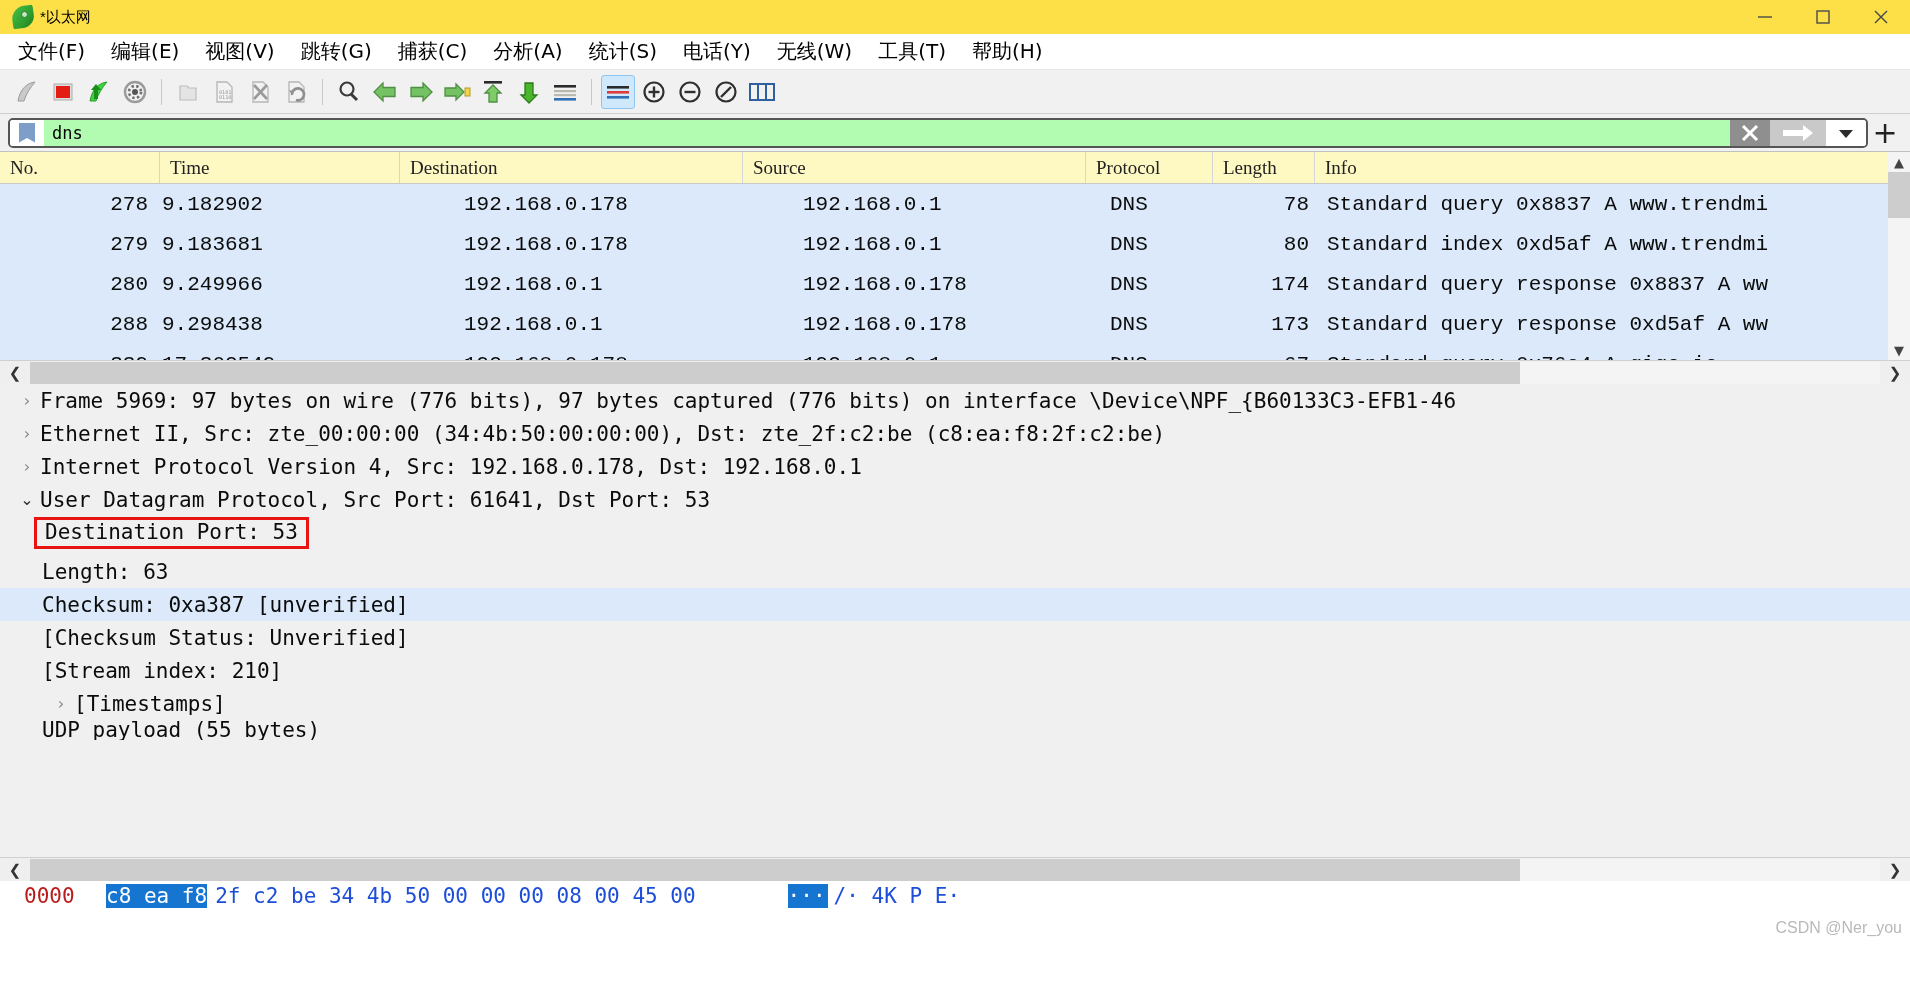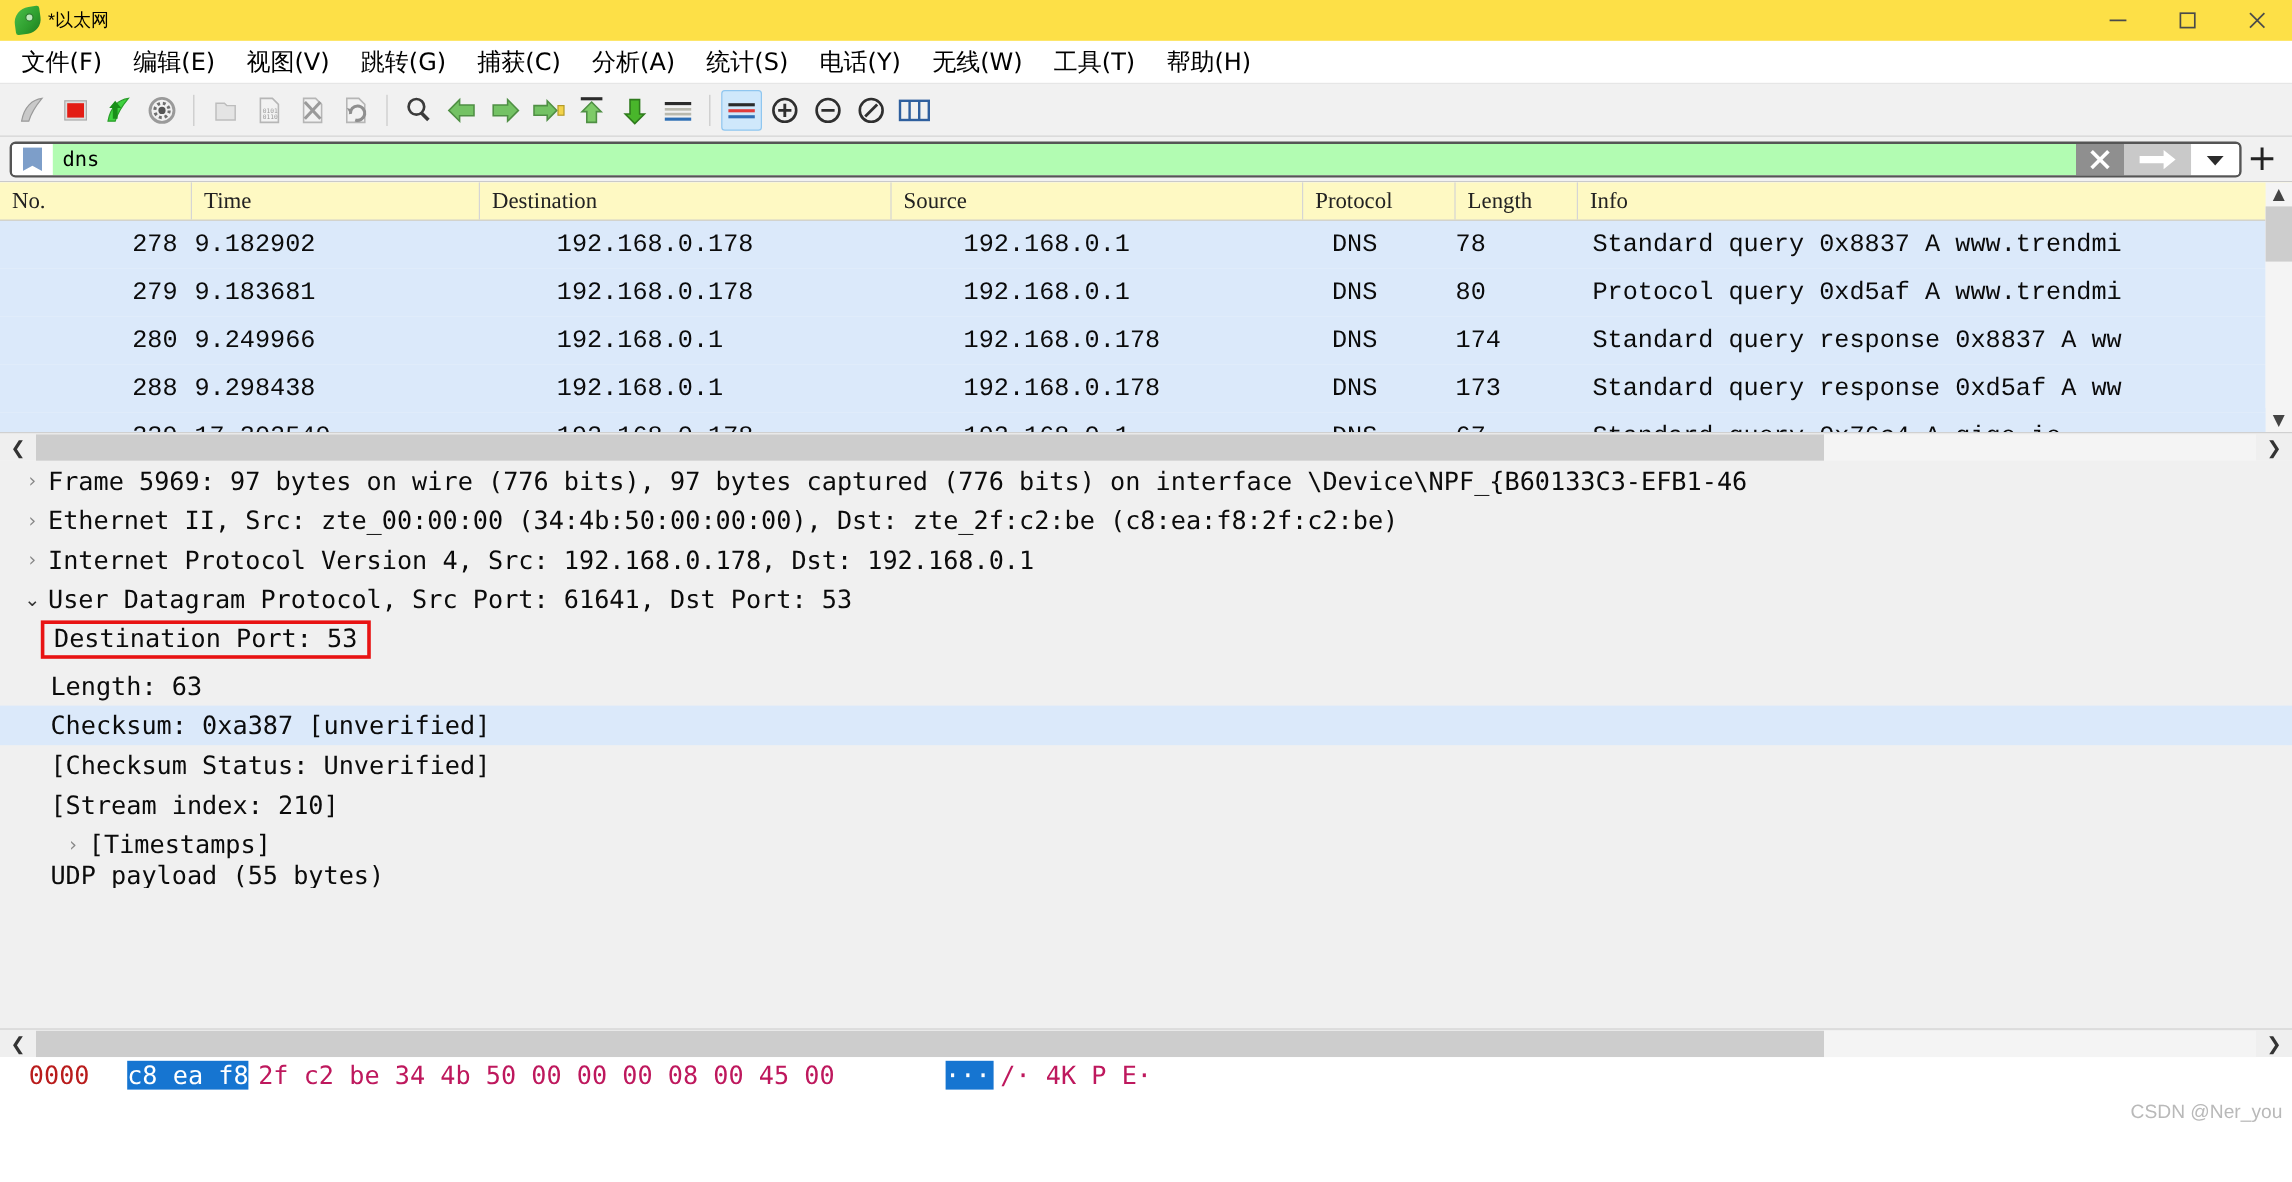--- a/index.html
+++ b/index.html
@@ -185,21 +185,21 @@
     color: #0b0b0b;
     align-items: center;
     white-space: nowrap;
   }
   .pc { flex: none; overflow: hidden; }
   .pc.c-no   { width: 160px; text-align: right; padding-right: 12px; }
   .pc.c-time { width: 240px; text-align: left;  padding-left: 2px; }
   .pc.c-src  { width: 343px; padding-left: 64px; }
   .pc.c-dst  { width: 343px; padding-left: 60px; }
   .pc.c-proto{ width: 127px; padding-left: 24px; }
-  .pc.c-len  { width: 102px; padding-right: 6px; }
+  .pc.c-len  { width: 102px; text-align: right; padding-right: 6px; }
   .pc.c-info { flex: 1 1 auto; padding-left: 12px; }
 
   .plist-clip { overflow: hidden; height: 176px; }
 
   
   .hscroll {
     height: 24px;
     background: #efefef;
     display: flex; align-items: center;
     border-top: 1px solid #d0d0d0;
@@ -266,21 +266,21 @@
 
   
   .bytes-pane {
     background: #fff;
     font-family: "DejaVu Sans Mono", monospace;
     font-size: 21px;
     overflow: hidden;
   }
   .byte-row { display: flex; align-items: center; height: 30px; white-space: nowrap; }
   .b-off { width: 106px; padding-left: 24px; color: #b91c1c; flex:none; }
-  .b-hex { color: #be185d; text-align: center; }
+  .b-hex { color: #1d4ed8; text-align: center; }
   .b-sel { background: #1675d1; color: #fff; }
   .b-ascii-sel { background: #1675d1; color:#fff; display:inline-block; width: 40px; }
 
   .watermark {
     position: absolute;
     right: 8px; bottom: 48px;
     font-size: 16px; color: #b9b9b9;
     font-family: "Liberation Sans", sans-serif;
   }
 </style>
@@ -527,21 +527,21 @@
       <div class="pc c-len">78</div>
       <div class="pc c-info">Standard query 0x8837 A www.trendmi</div>
     </div>
     <div class="prow">
       <div class="pc c-no">279</div>
       <div class="pc c-time">9.183681</div>
       <div class="pc c-src">192.168.0.178</div>
       <div class="pc c-dst">192.168.0.1</div>
       <div class="pc c-proto">DNS</div>
       <div class="pc c-len">80</div>
-      <div class="pc c-info">Protocol query 0xd5af A www.trendmi</div>
+      <div class="pc c-info">Standard index 0xd5af A www.trendmi</div>
     </div>
     <div class="prow">
       <div class="pc c-no">280</div>
       <div class="pc c-time">9.249966</div>
       <div class="pc c-src">192.168.0.1</div>
       <div class="pc c-dst">192.168.0.178</div>
       <div class="pc c-proto">DNS</div>
       <div class="pc c-len">174</div>
       <div class="pc c-info">Standard query response 0x8837 A ww</div>
     </div>

